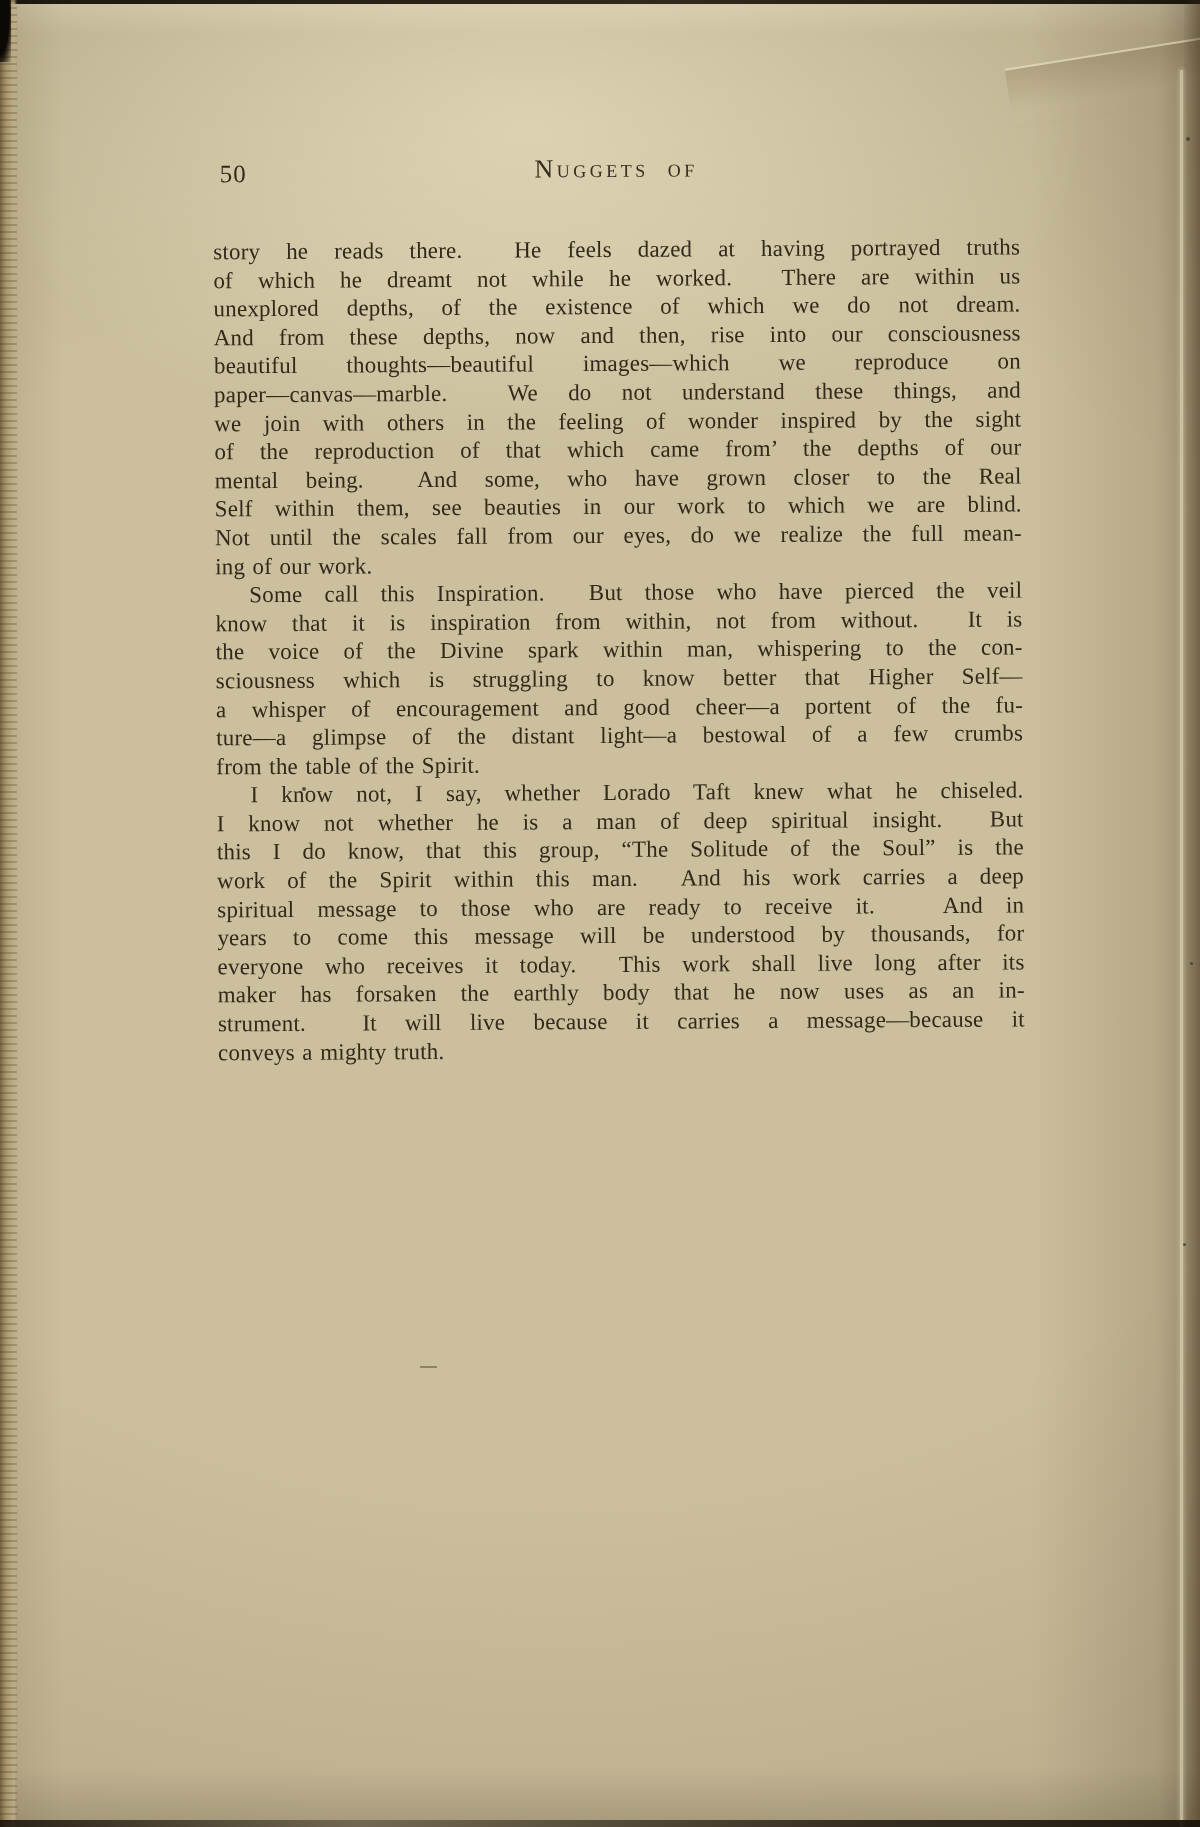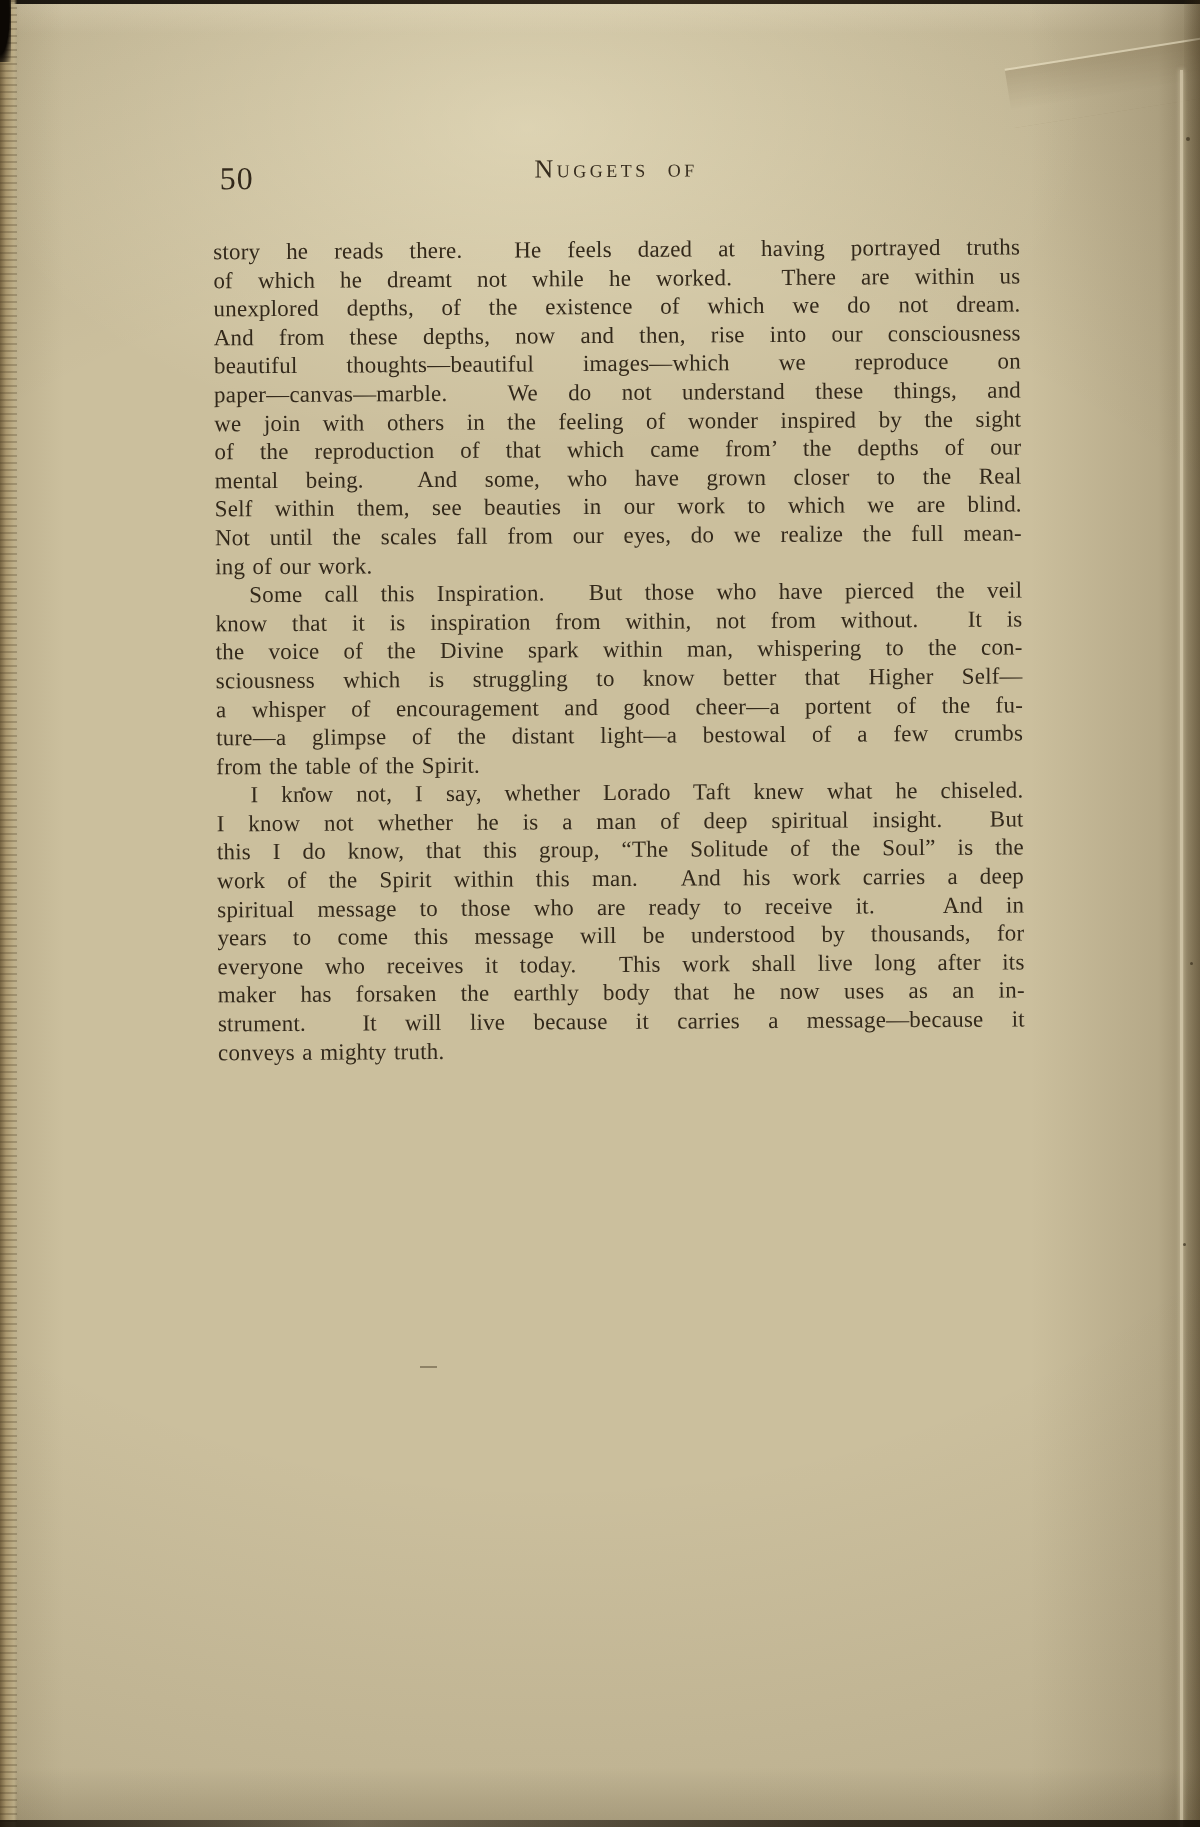--- a/index.html
+++ b/index.html
@@ -44,21 +44,21 @@
   .speck.s3 { left:1183px; top:1243px; width:3px; height:3px; }
   .speck.s4 { left:302px;  top:787px;  width:4px; height:4px; opacity:.8; }
   .stray-dash { position:absolute; left:420px; top:1366px; width:17px; height:2px;
     background:#6d6148; opacity:.65; }
 
   
   .content { position:absolute; left:0; top:0; width:1200px; height:1827px;
     transform: rotate(-0.35deg); transform-origin: 50% 30%;
     color:#33291b; }
   .header-row { position:absolute; left:215px; top:154px; width:807px; height:34px; }
-  .page-number { position:absolute; left:7px; top:4px; font-size:32px; letter-spacing:1px; }
+  .page-number { position:absolute; left:7px; top:4px; font-size:25px; letter-spacing:1px; }
   .running-header { position:absolute; left:0; top:0; width:100%; text-align:center;
     font-variant: small-caps; font-size:26px; letter-spacing:3.5px; word-spacing:9px; color:#372d1f; }
   .text-block { position:absolute; left:215px; top:236px; width:807px; font-size:23px; }
   .paragraph { margin:0; }
   .line { text-align: justify; height:28.6px; line-height:28.6px; overflow:hidden;
     letter-spacing:0.2px; word-spacing:1.5px; }
   .line:not(.last)::after { content:""; display:inline-block; width:100%; height:0; }
   .line.first-indent { text-indent:34px; }
   .line.last { text-align:left; }
 </style>

